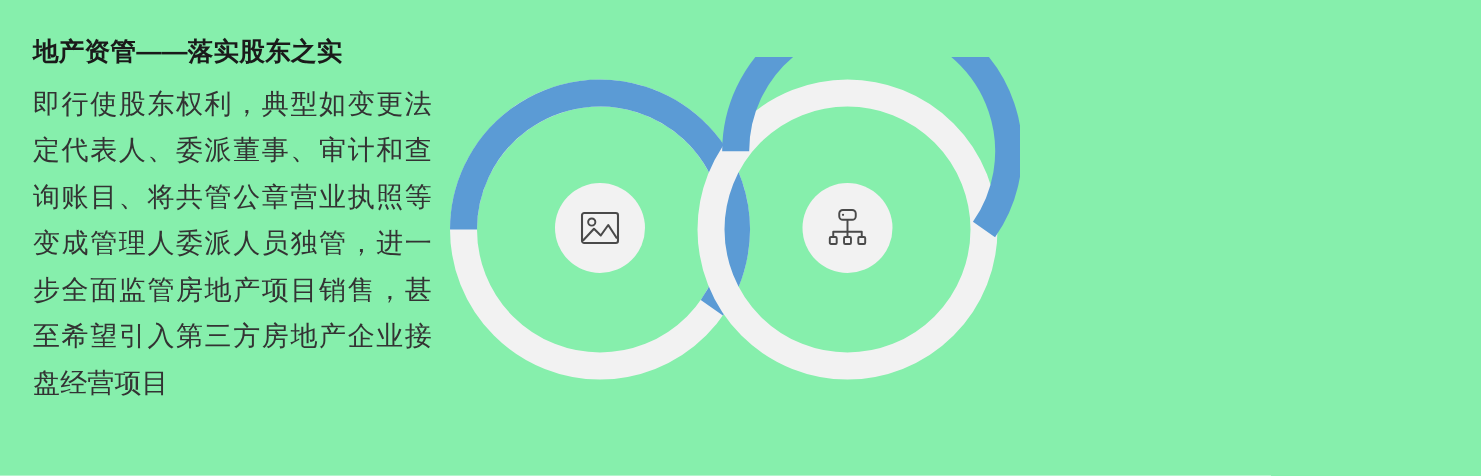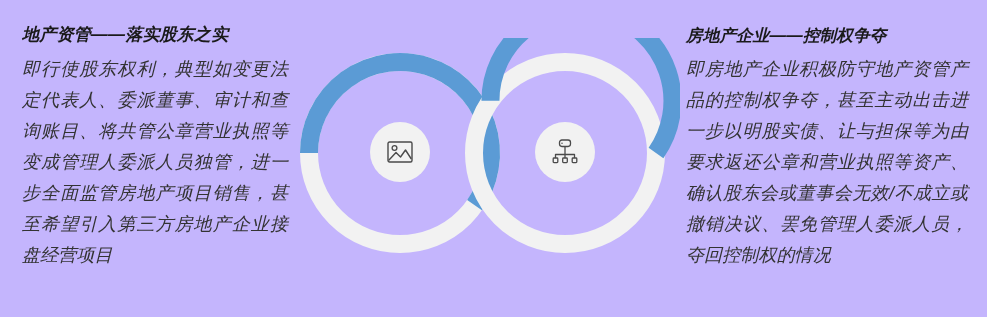--- a/index.html
+++ b/index.html
@@ -12,22 +12,21 @@
     width: 987px;
     height: 317px;
     overflow: hidden;
     font-family: "Liberation Sans", "DejaVu Sans", sans-serif;
   }
 
   .canvas {
     position: relative;
     width: 987px;
     height: 317px;
-    background: #c4b5fd;
-    font-style: italic;
+    background: #86efac;
   }
 
   
   .panel {
     position: absolute;
     top: 22px;
   }
   .panel.left  { left: 22px;  width: 266px; }
   .panel.right { left: 686px; width: 282px; }
 
@@ -117,18 +116,14 @@
           <line x1="14" y1="7.5" x2="14" y2="19" stroke="#4a4a4a" stroke-width="1.3"></line>
           <path d="M 4.5 19 L 4.5 15.5 L 23.5 15.5 L 23.5 19" fill="none" stroke="#4a4a4a" stroke-width="1.3" stroke-linejoin="round"></path>
           <rect x="2.2" y="19" width="4.6" height="4.6" rx="0.8" fill="none" stroke="#4a4a4a" stroke-width="1.3"></rect>
           <rect x="11.7" y="19" width="4.6" height="4.6" rx="0.8" fill="none" stroke="#4a4a4a" stroke-width="1.3"></rect>
           <rect x="21.2" y="19" width="4.6" height="4.6" rx="0.8" fill="none" stroke="#4a4a4a" stroke-width="1.3"></rect>
         </svg>
       </span>
     </div>
   </div>
 
-  <div class="panel right">
-    <h2 class="panel-heading">房地产企业——控制权争夺</h2>
-    <p class="panel-body">即房地产企业积极防守地产资管产品的控制权争夺，甚至主动出击进一步以明股实债、让与担保等为由要求返还公章和营业执照等资产、确认股东会或董事会无效/不成立或撤销决议、罢免管理人委派人员，夺回控制权的情况</p>
-  </div>
 
 </div>
 
 </body></html>

